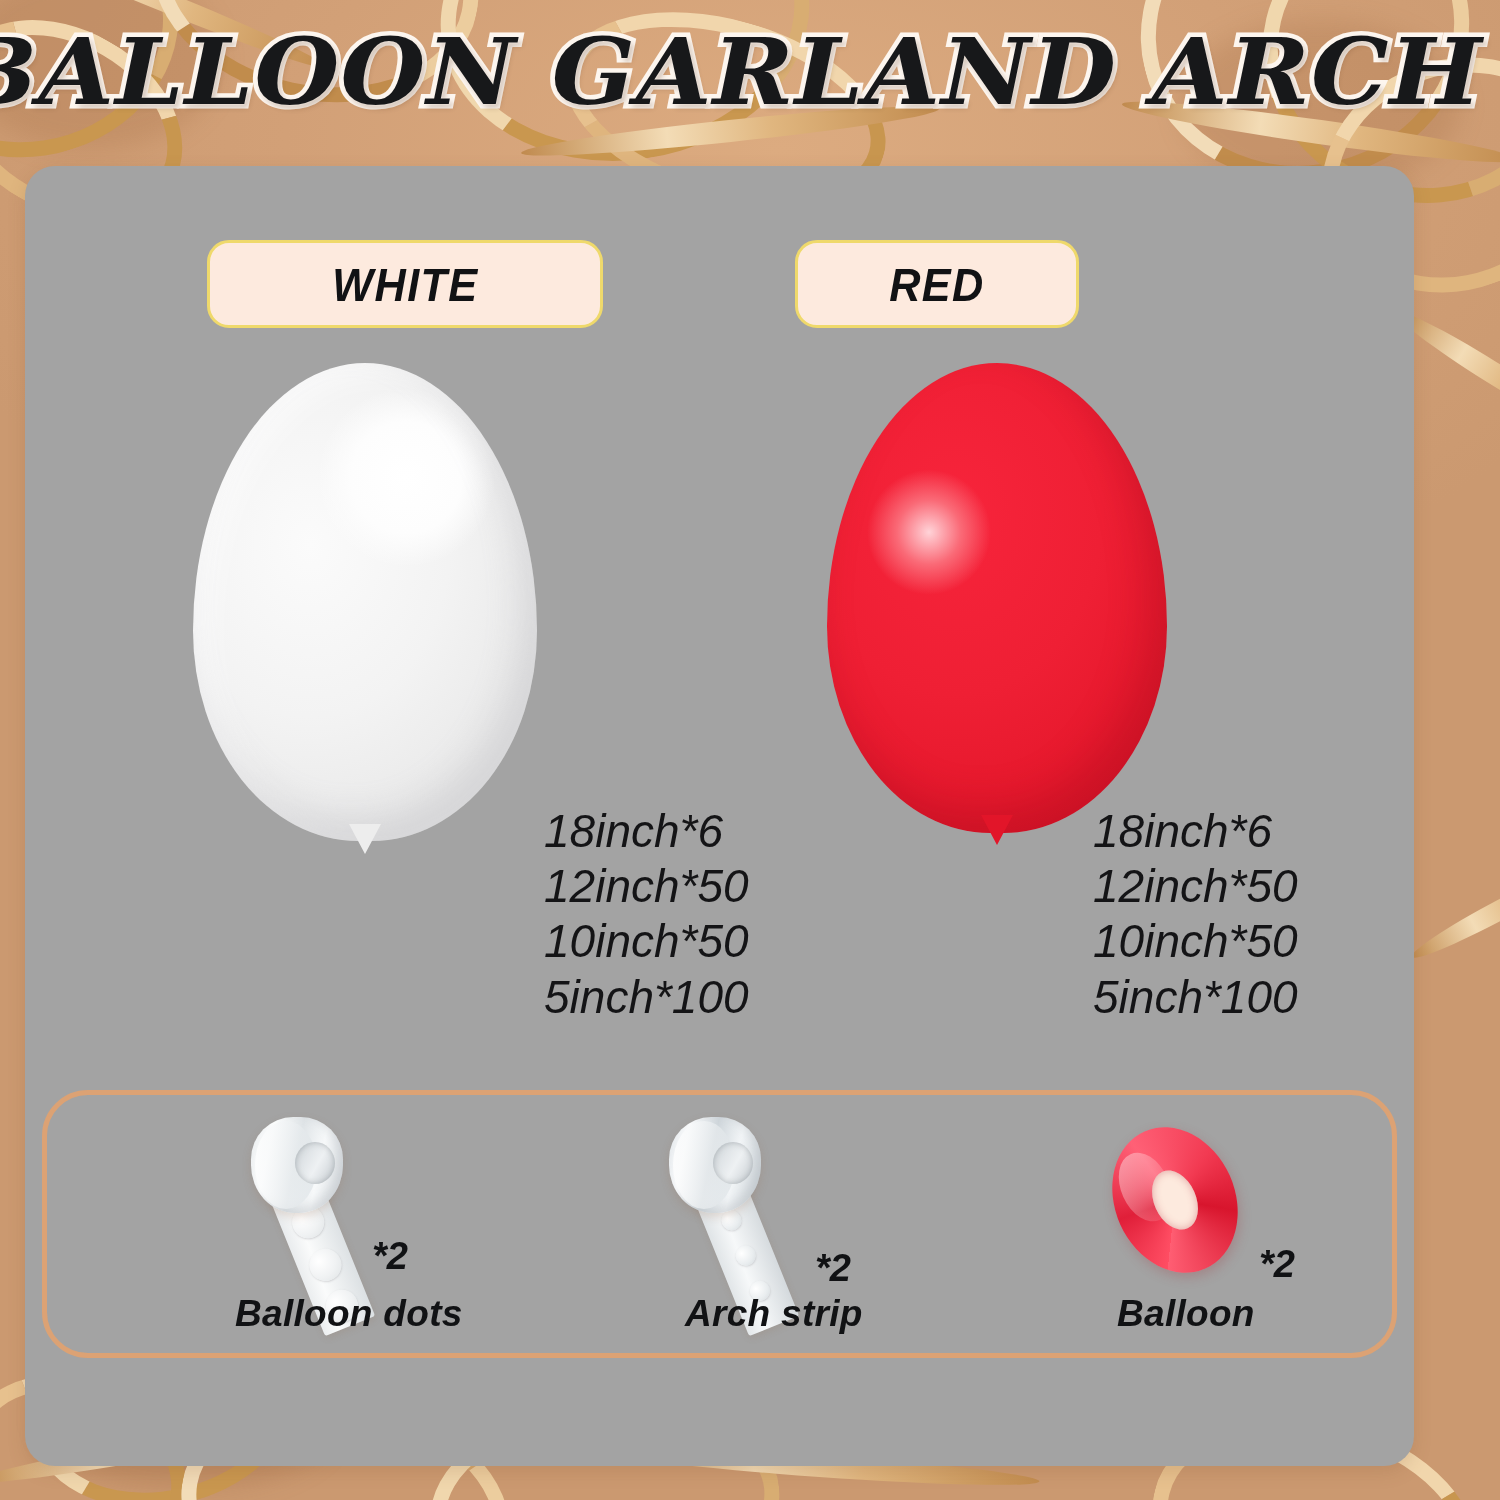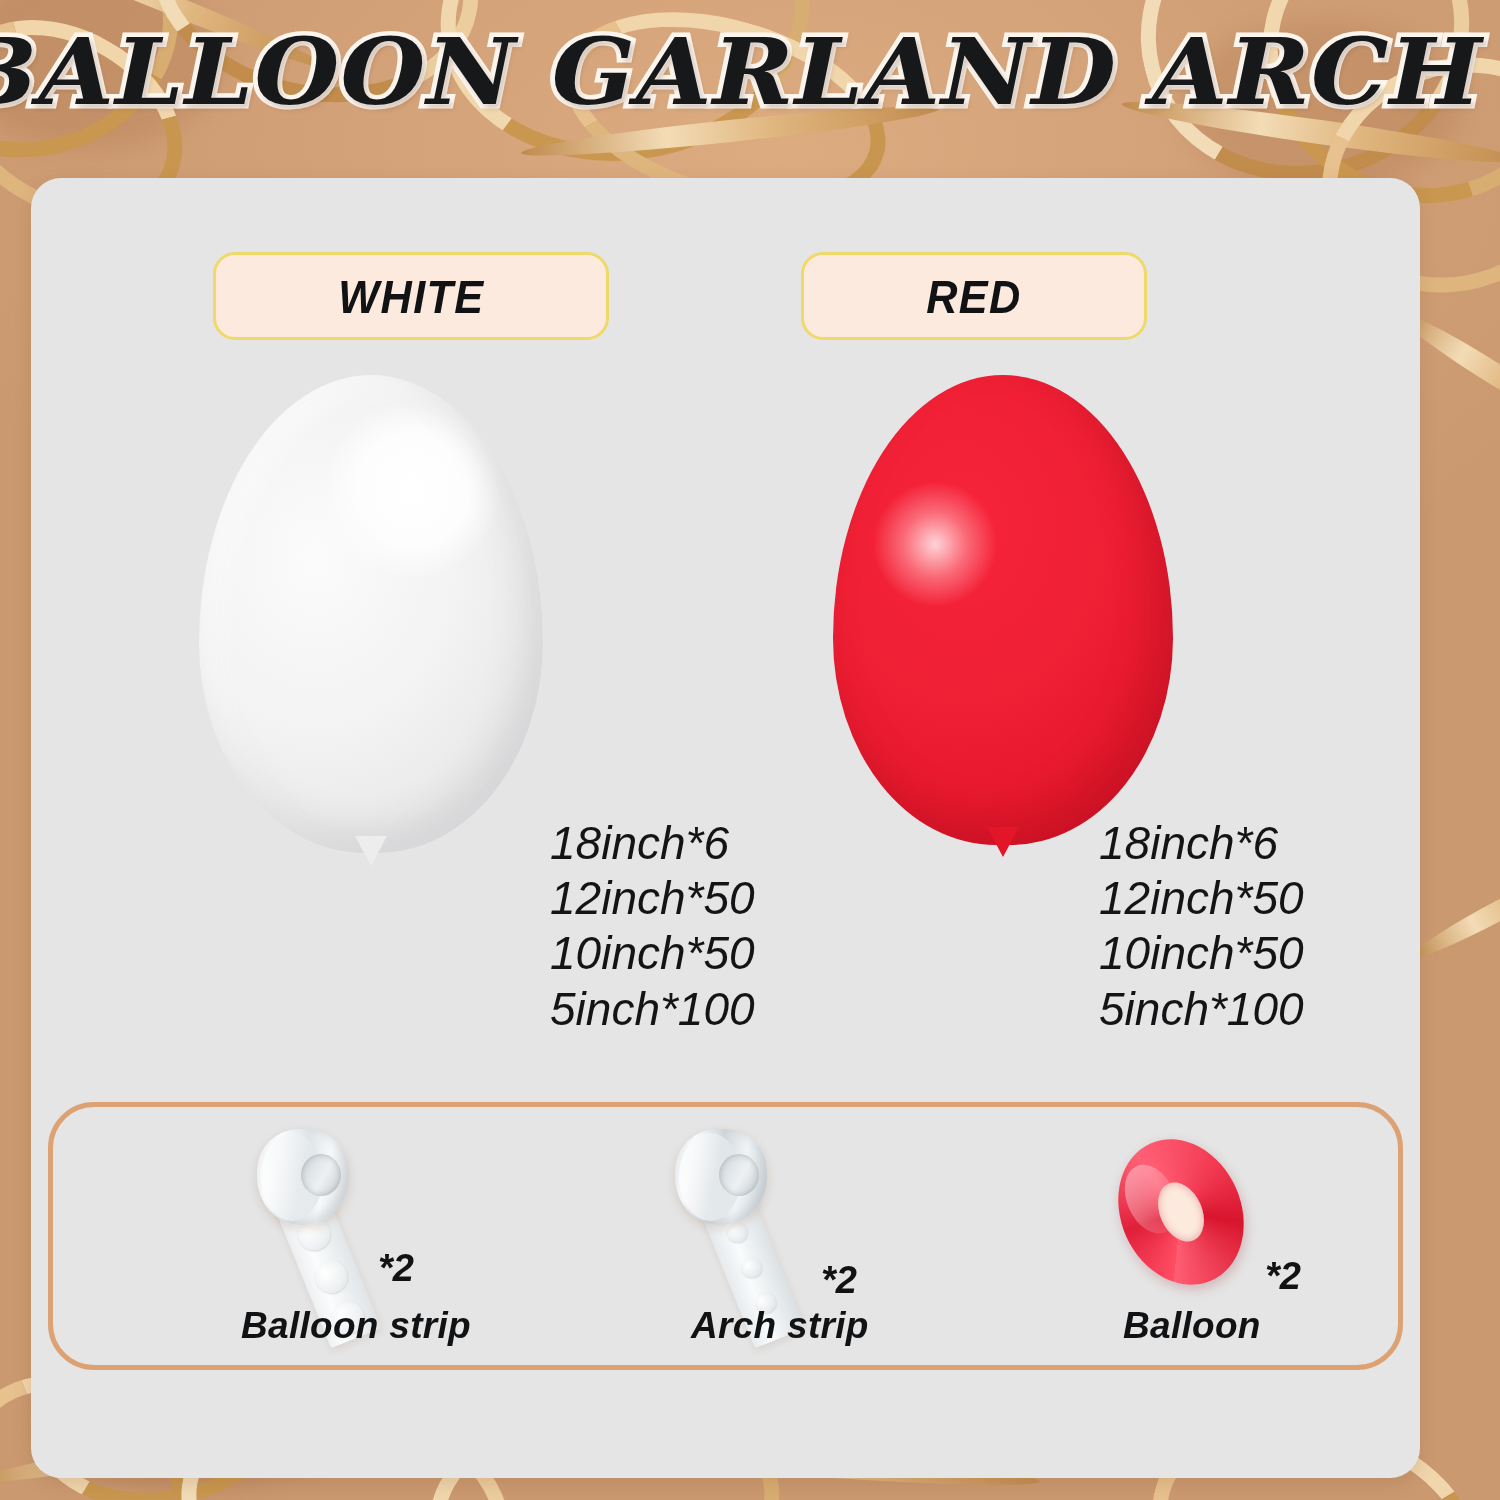--- a/index.html
+++ b/index.html
@@ -70,28 +70,27 @@
     -webkit-text-stroke: 9px #fdf6ef;
     paint-order: stroke fill;
     text-shadow:
       0 0 2px #fdf6ef,
       3px 4px 5px rgba(90,55,30,.25);
   }
 
   
   .card {
     position: absolute;
-    left: 31px;
+    left: 25px;
     top: 166px;
     width: 1389px;
     height: 1300px;
-    background: #e5e5e5;
+    background: #a3a3a3;
     border-radius: 30px;
     box-shadow: 0 6px 18px rgba(130, 85, 50, .18);
-    margin-top: 12px;
   }
 
   
   .badge {
     position: absolute;
     box-sizing: border-box;
     border: 3px solid #efd96b;
     border-radius: 22px;
     background: #fdeade;
     display: flex;
@@ -101,21 +100,21 @@
   .badge-label {
     font-family: "Liberation Sans", sans-serif;
     font-weight: 700;
     font-style: italic;
     font-size: 47px;
     letter-spacing: 1.5px;
     color: #111214;
     transform: scaleX(.92);
   }
   #badge-white { left: 182px; top: 74px; width: 396px; height: 88px; }
-  #badge-red   { left: 770px; top: 74px; width: 346px; height: 88px; }
+  #badge-red   { left: 770px; top: 74px; width: 284px; height: 88px; }
 
   
   .balloon-wrap { position: absolute; }
   .balloon-body {
     position: absolute;
     left: 0; top: 0;
     width: 100%;
     height: 100%;
     border-radius: 50% 50% 48% 48% / 56% 56% 44% 44%;
   }
@@ -361,21 +360,21 @@
             <div class="dot" style="top:22px;"></div>
             <div class="dot" style="top:68px;"></div>
             <div class="dot" style="top:112px;"></div>
           </div>
           <div class="roll-core" style="left:18px; top:0;">
             <div class="rim"></div>
             <div class="hole"></div>
           </div>
         </div>
         <span class="acc-qty" style="left:325px; top:140px;">*2</span>
-        <span class="acc-label" style="left:188px; top:198px;">Balloon strip</span>
+        <span class="acc-label" style="left:188px; top:198px;">Balloon dots</span>
       </div>
 
       <div class="acc-item" style="left:450px; top:0; width:450px; height:268px;">
         <div class="roll" style="left:160px; top:22px; width:140px; height:190px;">
           <div class="roll-tail" style="left:34px; top:70px; background:linear-gradient(92deg, rgba(228,233,236,.9) 0%, rgba(250,252,253,.96) 40%, rgba(216,222,226,.9) 100%);">
             <div class="dot" style="top:26px; width:20px; height:20px; background:radial-gradient(circle at 35% 32%, #ffffff 0%, #e9edef 60%, #d3d9dc 100%);"></div>
             <div class="dot" style="top:64px; width:20px; height:20px; background:radial-gradient(circle at 35% 32%, #ffffff 0%, #e9edef 60%, #d3d9dc 100%);"></div>
             <div class="dot" style="top:102px; width:20px; height:20px; background:radial-gradient(circle at 35% 32%, #ffffff 0%, #e9edef 60%, #d3d9dc 100%);"></div>
           </div>
           <div class="roll-core" style="left:12px; top:0; background:linear-gradient(102deg, #dfe4e8 0%, #fbfcfd 20%, #cfd6db 45%, #f2f5f7 68%, #c8d0d5 100%);">

